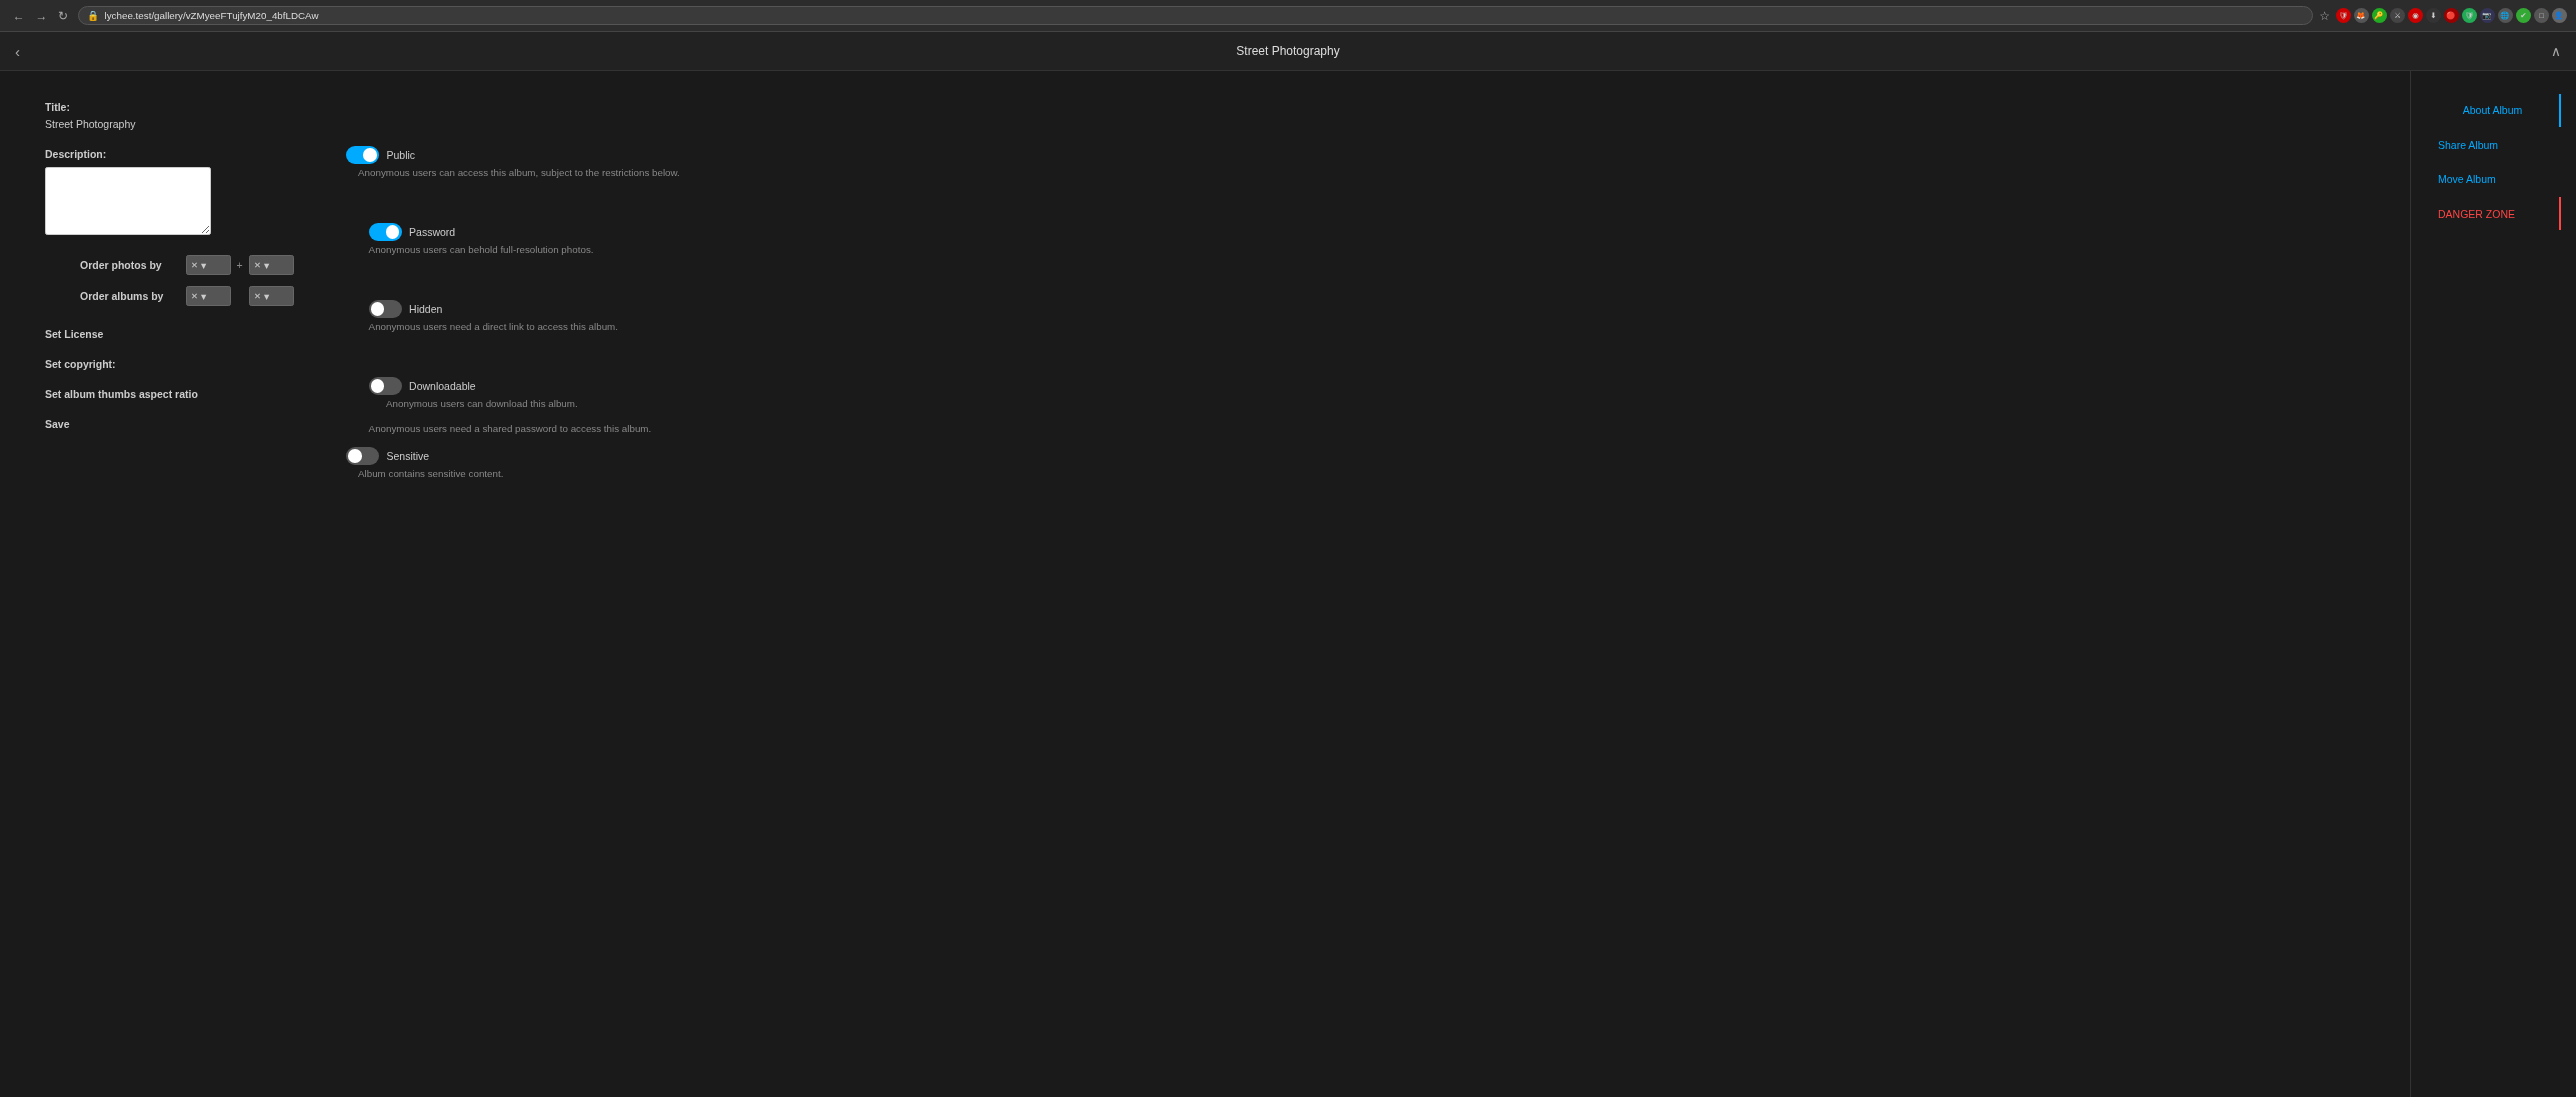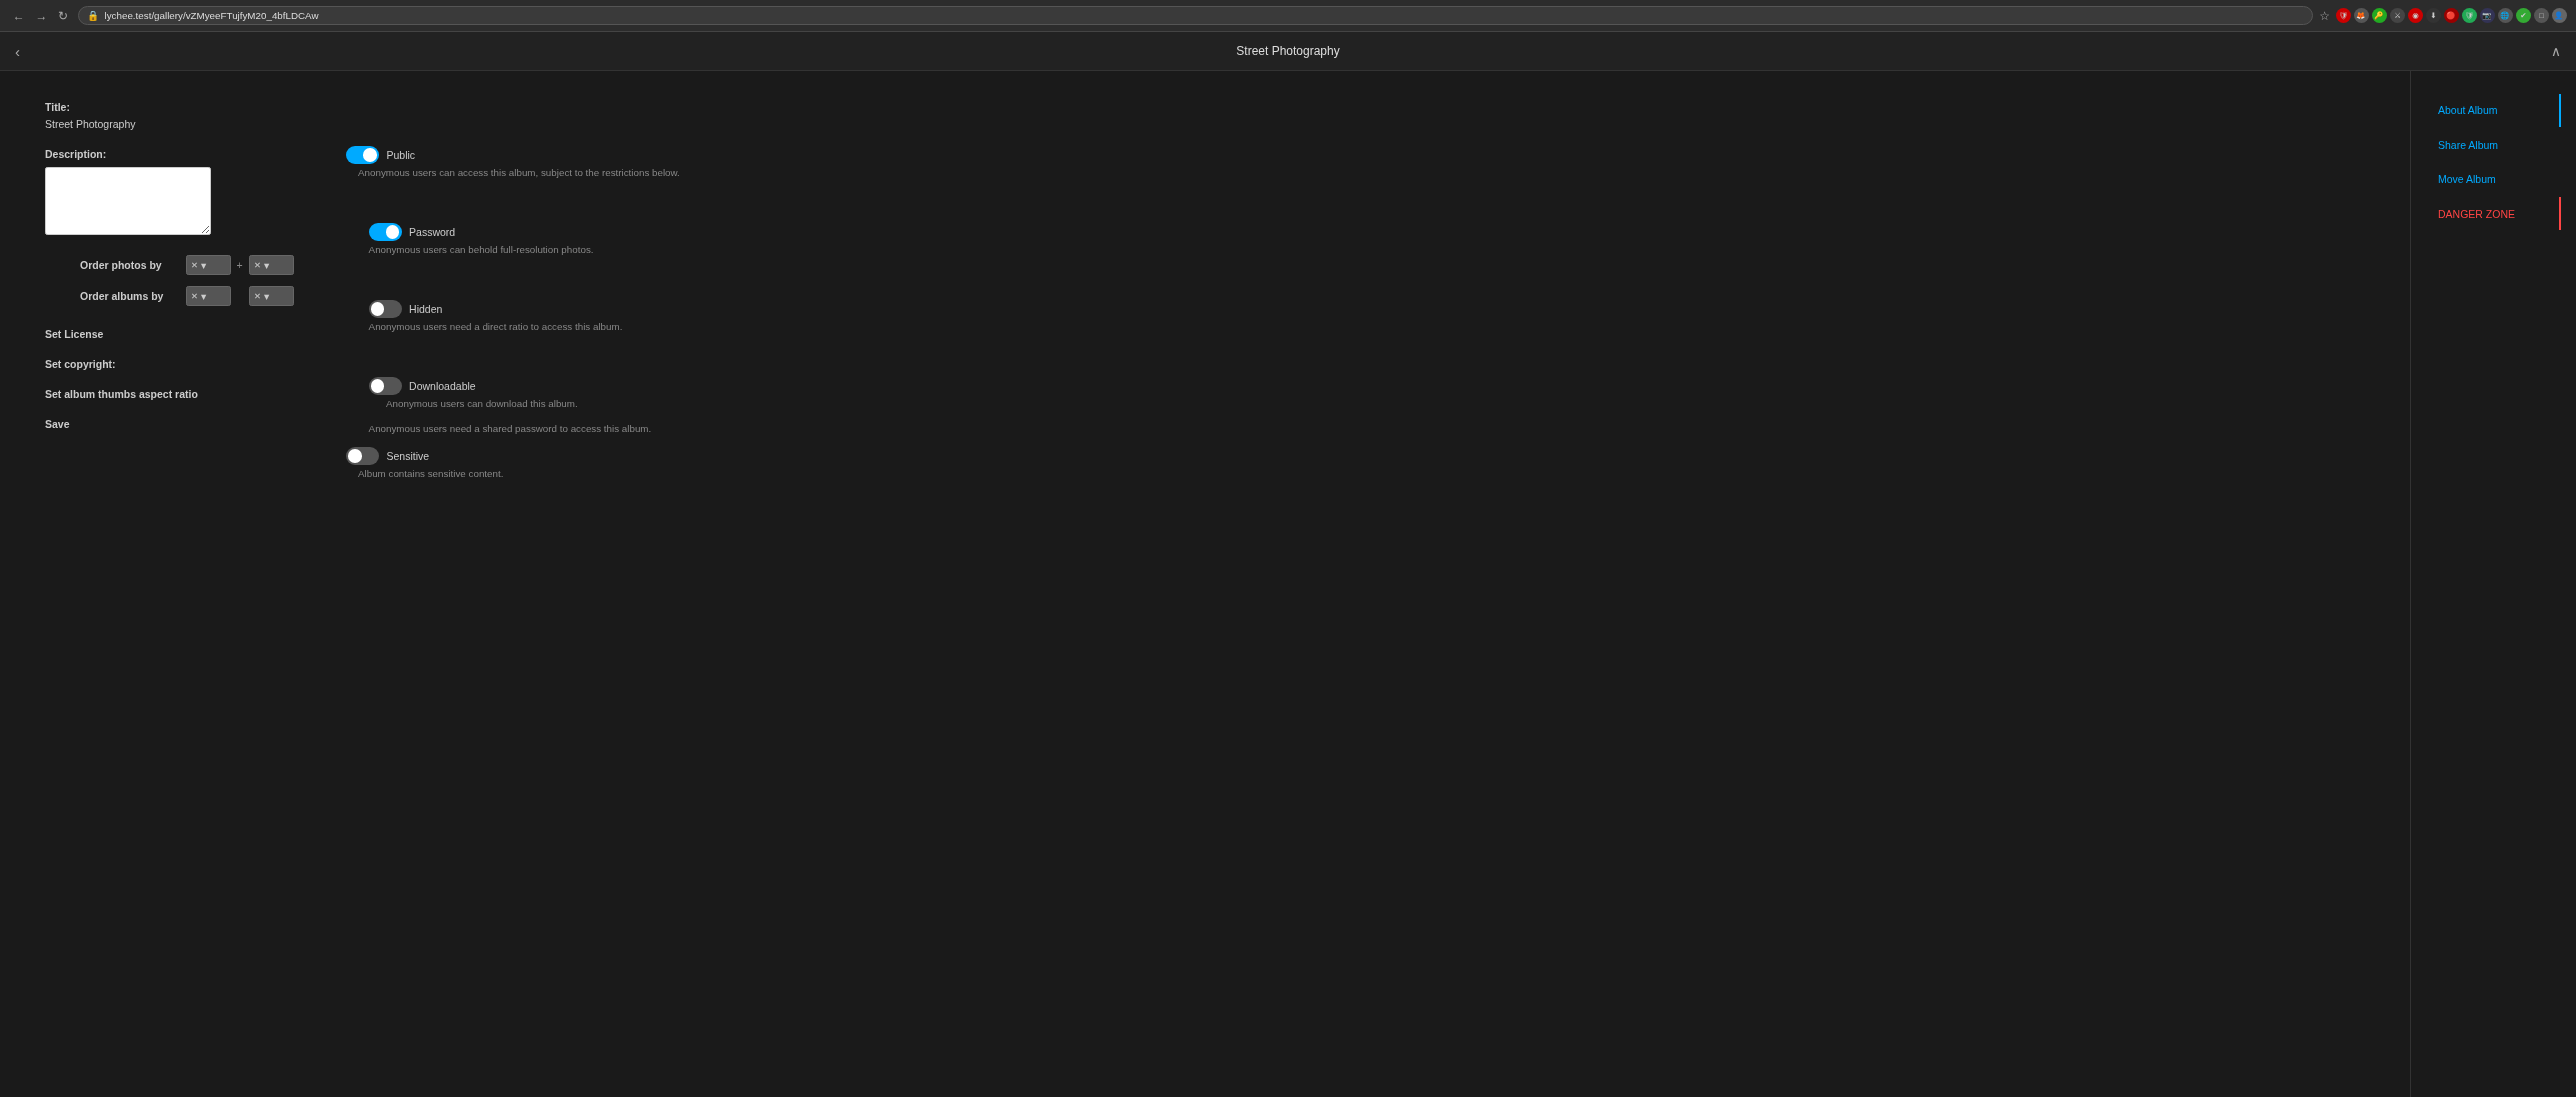--- a/index.html
+++ b/index.html
@@ -267,20 +267,21 @@
       padding: 10.5px 12px;
       font-size: 10.5px;
       font-weight: 500;
       cursor: pointer;
       color: #00aaff;
       border-right: 2.3px solid transparent;
       margin-bottom: 1.5px;
     }
     .sidebar-nav-item.active-nav {
       border-right: 2.3px solid #00aaff;
+      text-align: center;
     }
     .sidebar-nav-item.danger {
       color: #ff4444;
       border-right: 2.3px solid #ff4444;
     }
   </style>
 </head>
 <body>
 
 <div class="browser-chrome">
@@ -406,21 +407,21 @@
         </div>
         <div class="description-text" style="margin-left:22.6px;">Anonymous users can behold full-resolution photos.</div>
 
         <div class="toggle-row" style="margin-left: 22.6px;">
           <label class="toggle-switch">
 
             <span class="toggle-slider"></span>
           </label>
           <span class="toggle-label">Hidden</span>
         </div>
-        <div class="description-text" style="margin-left:22.6px;">Anonymous users need a direct ratio to access this album.</div>
+        <div class="description-text" style="margin-left:22.6px;">Anonymous users need a direct link to access this album.</div>
 
         <div class="toggle-row" style="margin-left: 22.6px;">
           <label class="toggle-switch">
 
             <span class="toggle-slider"></span>
           </label>
           <span class="toggle-label">Downloadable</span>
         </div>
         <div class="description-text" style="margin-left:40px;">Anonymous users can download this album.</div>
 

